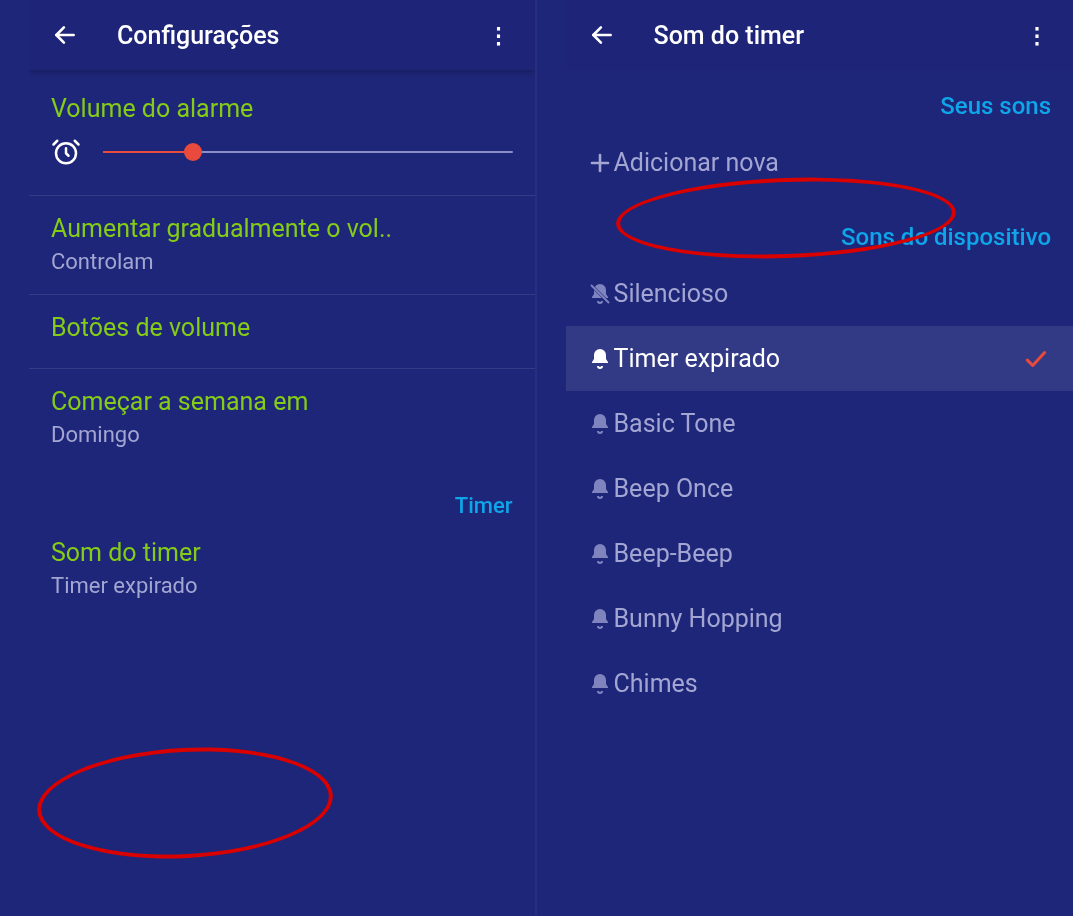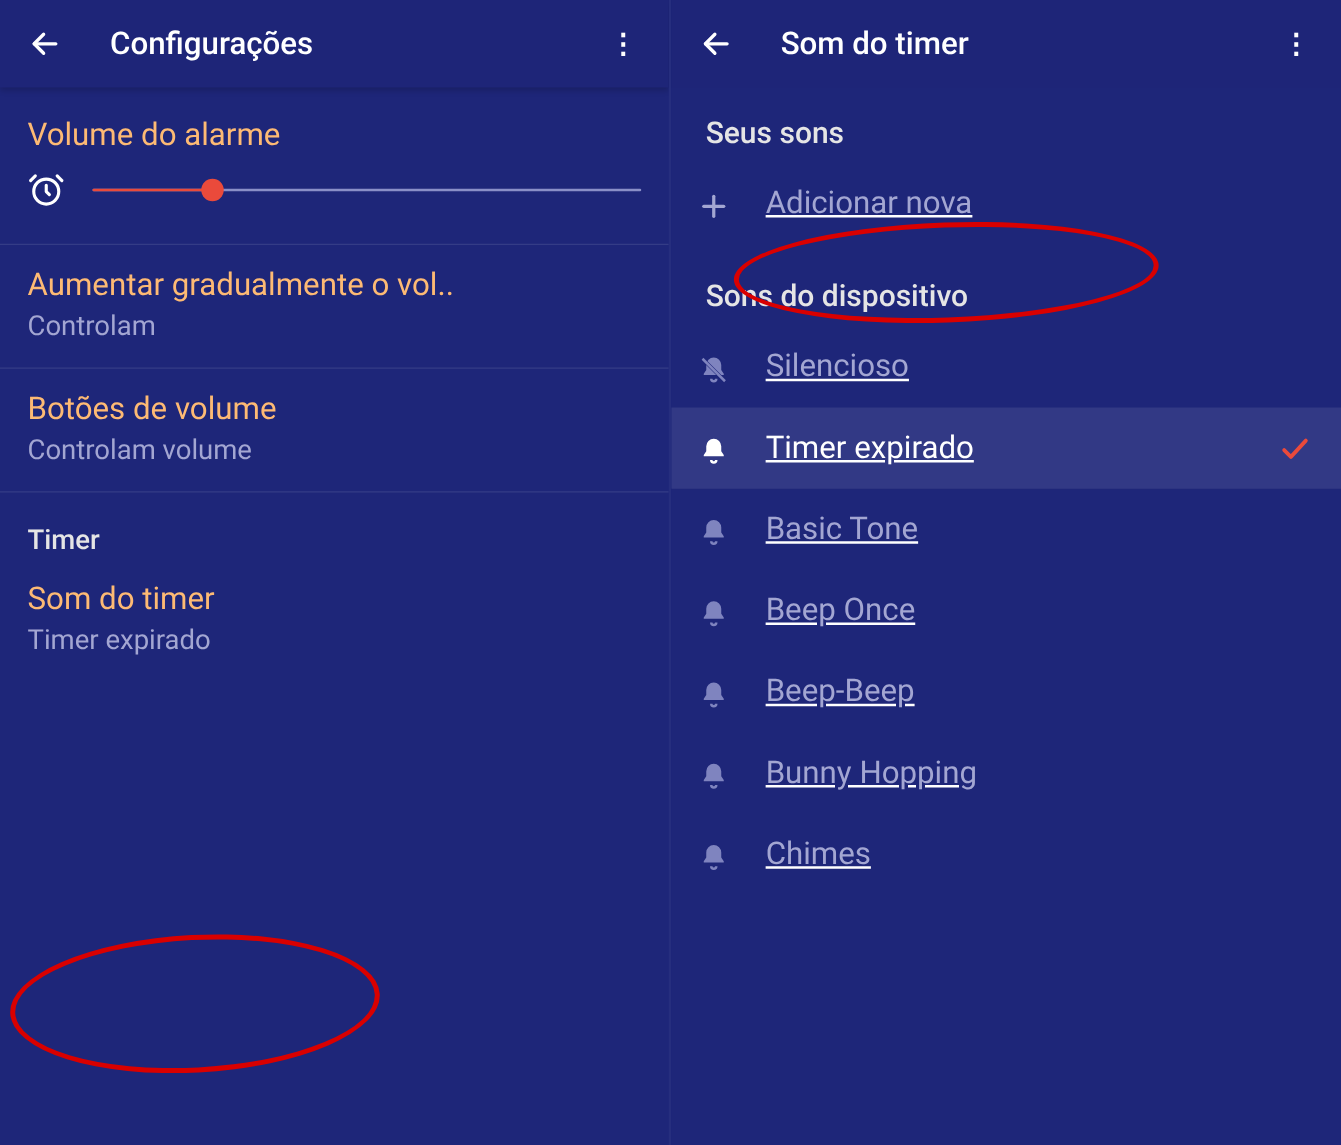--- a/index.html
+++ b/index.html
@@ -10,20 +10,21 @@
     width: 1073px;
     height: 916px;
     overflow: hidden;
     color: #ffffff;
   }
   .pane {
     position: relative;
     flex: 1 1 50%;
     background: #1e2679;
     overflow: hidden;
+    margin-left: 29px;
   }
   .pane-left { border-right: 2px solid rgba(255,255,255,0.04); }
 
   
   .appbar {
     height: 70px;
     display: flex;
     align-items: center;
     padding: 0 16px;
     background: #1e2578;
@@ -47,21 +48,21 @@
   
   .content { padding-top: 6px; }
   .row {
     padding: 18px 22px 20px;
     border-bottom: 1px solid rgba(255,255,255,0.10);
     cursor: pointer;
   }
   .row.noborder { border-bottom: none; }
   .row .ptitle {
     font-size: 25px;
-    color: #fdba74;
+    color: #84cc16;
     margin-bottom: 6px;
     white-space: nowrap;
     overflow: hidden;
     text-overflow: ellipsis;
   }
   .row .psub {
     font-size: 22px;
     color: #a3a6d2;
   }
   .volume-row { padding-bottom: 28px; }
@@ -89,35 +90,34 @@
   .slider .thumb {
     position: absolute;
     top: 50%;
     left: 22%;
     width: 18px; height: 18px;
     background: #ea4a3b;
     border-radius: 50%;
     transform: translate(-50%, -50%);
   }
   .section-header {
-    color: #e5e5e5;
+    color: #0ea5e9;
     font-size: 22px;
     font-weight: 500;
     padding: 26px 22px 14px;
+    text-align: right;
   }
 
   
   .sound-row {
     display: flex;
-    align-items: flex-end;
+    align-items: center;
     padding: 18px 20px;
-    gap: 28px;
     cursor: pointer;
     position: relative;
-    text-decoration: underline;
   }
   .sound-row.selected { background: rgba(255,255,255,0.09); }
   .sound-row .label {
     font-size: 25px;
     color: #a3a6d2;
   }
   .sound-row.selected .label { color: #ffffff; }
   .sound-row .lead-icon {
     width: 28px;
     display: flex;
@@ -178,23 +178,26 @@
       </div>
     </div>
 
     <div class="row">
       <div class="ptitle">Aumentar gradualmente o vol..</div>
       <div class="psub">Controlam</div>
     </div>
 
     <div class="row">
       <div class="ptitle">Botões de volume</div>
-      <div class="psub">Controlam volume</div>
-    </div>
-
+    </div>
+
+    <div class="row noborder">
+      <div class="ptitle">Começar a semana em</div>
+      <div class="psub">Domingo</div>
+    </div>
 
     <div class="section-header">Timer</div>
 
     <div class="row noborder" style="padding-top:6px;">
       <div class="ptitle">Som do timer</div>
       <div class="psub">Timer expirado</div>
     </div>
 
   </div>
 

